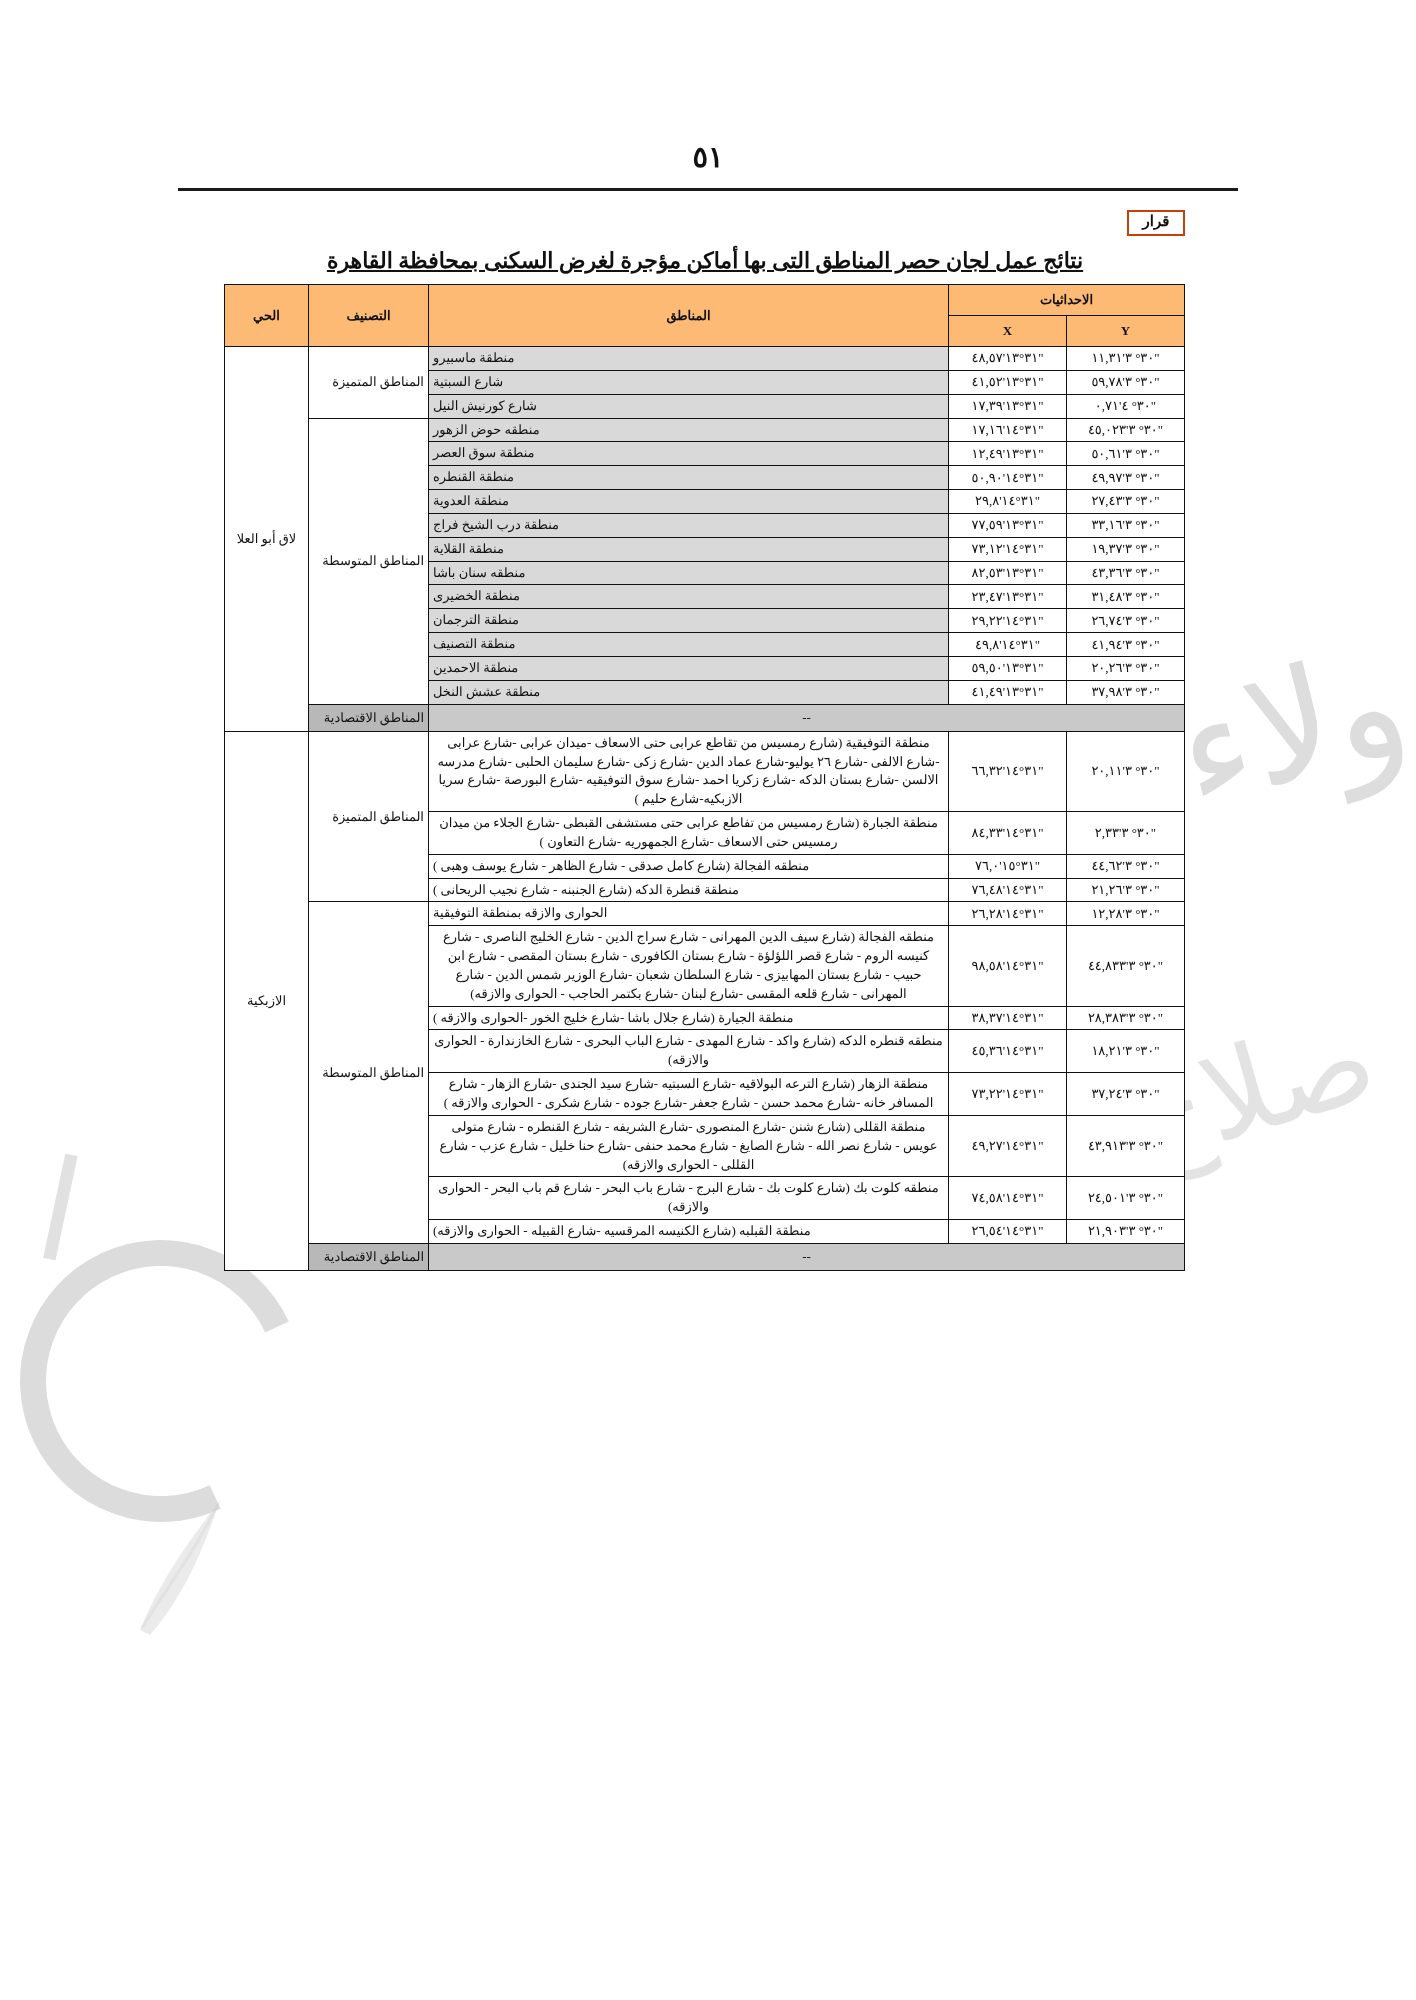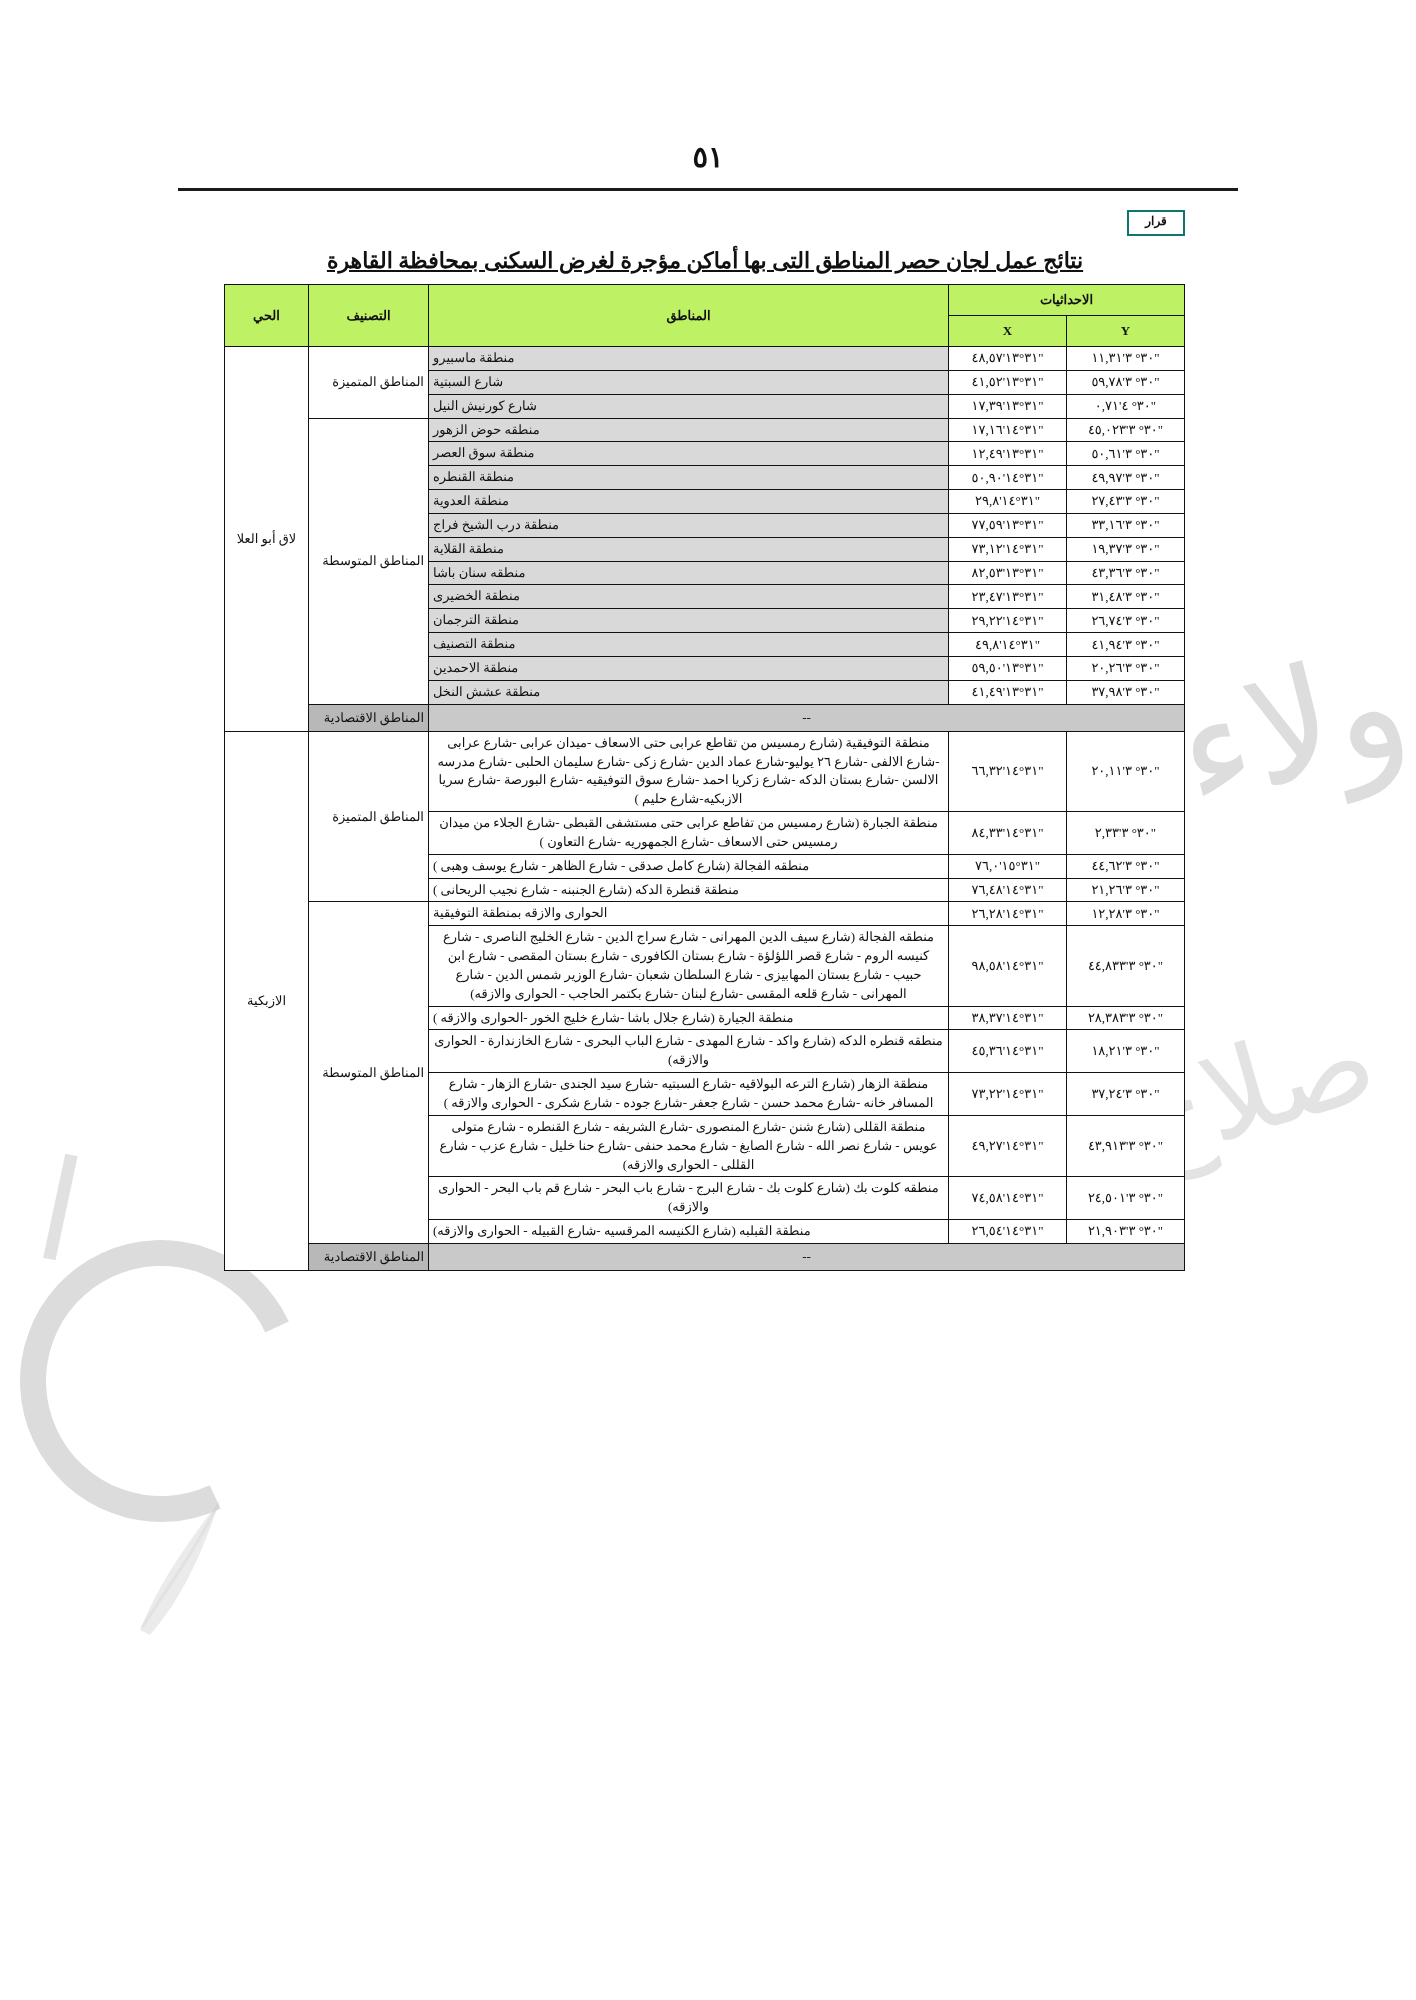--- a/index.html
+++ b/index.html
@@ -92,22 +92,22 @@
   .doc {
     position: absolute;
     top: 210px;
     left: 225px;
     width: 960px;
     z-index: 2;
   }
   .tag-box {
     width: 54px;
     height: 22px;
-    border: 2px solid #0f766e;
-    font-size: 12px;
+    border: 2px solid #c2410c;
+    font-size: 15px;
     line-height: 18px;
     text-align: center;
     font-weight: 700;
     letter-spacing: -1px;
     color: #111;
     background: #fff;
     margin-bottom: 12px;
   }
   .titles {
     text-align: center;
@@ -132,21 +132,21 @@
     background: #fff;
   }
   table.main th, table.main td {
     border: 1px solid #111;
     font-size: 13px;
     padding: 2px 4px;
     vertical-align: middle;
     color: #111;
   }
   th.h {
-    background: #bef264;
+    background: #fdba74;
     font-weight: 700;
     font-size: 15px;
     text-align: center;
     height: 26px;
   }
   .col-y { width: 118px; }
   .col-x { width: 118px; }
   .col-area { width: 520px; }
   .col-class { width: 120px; }
   .col-hay { width: 84px; }

